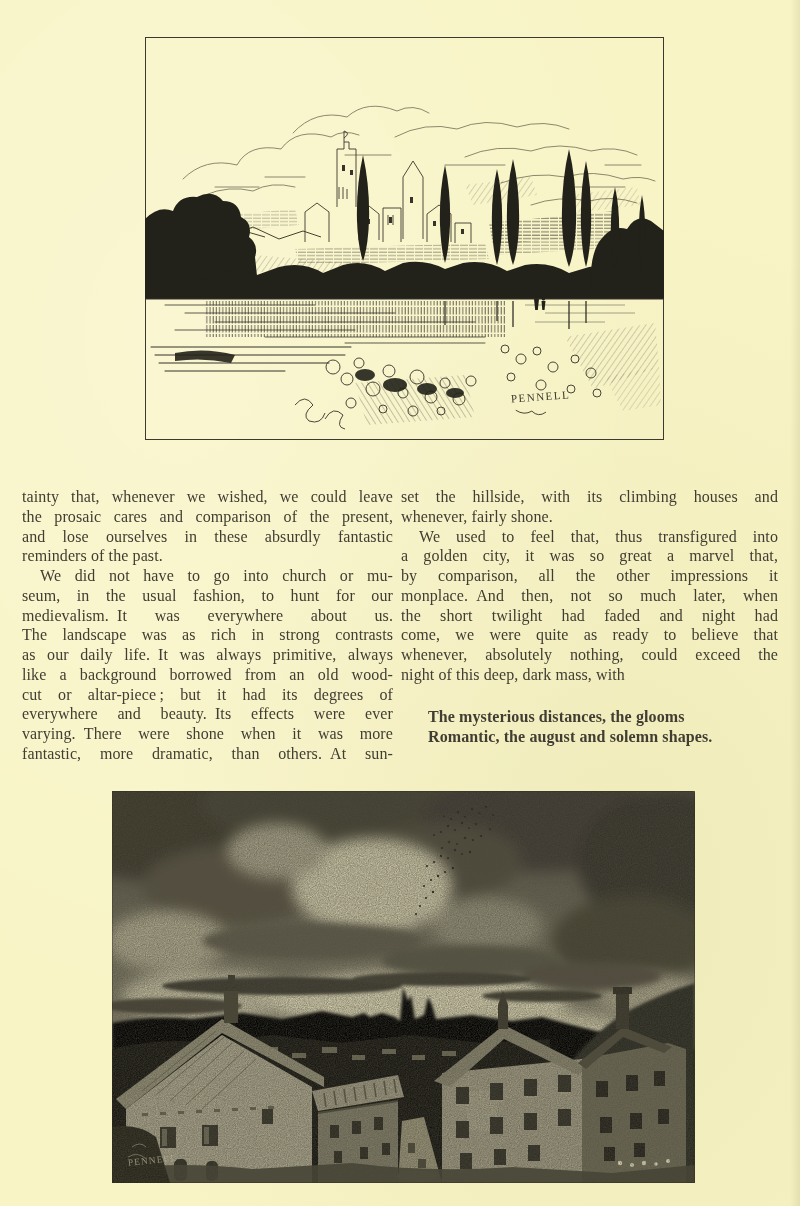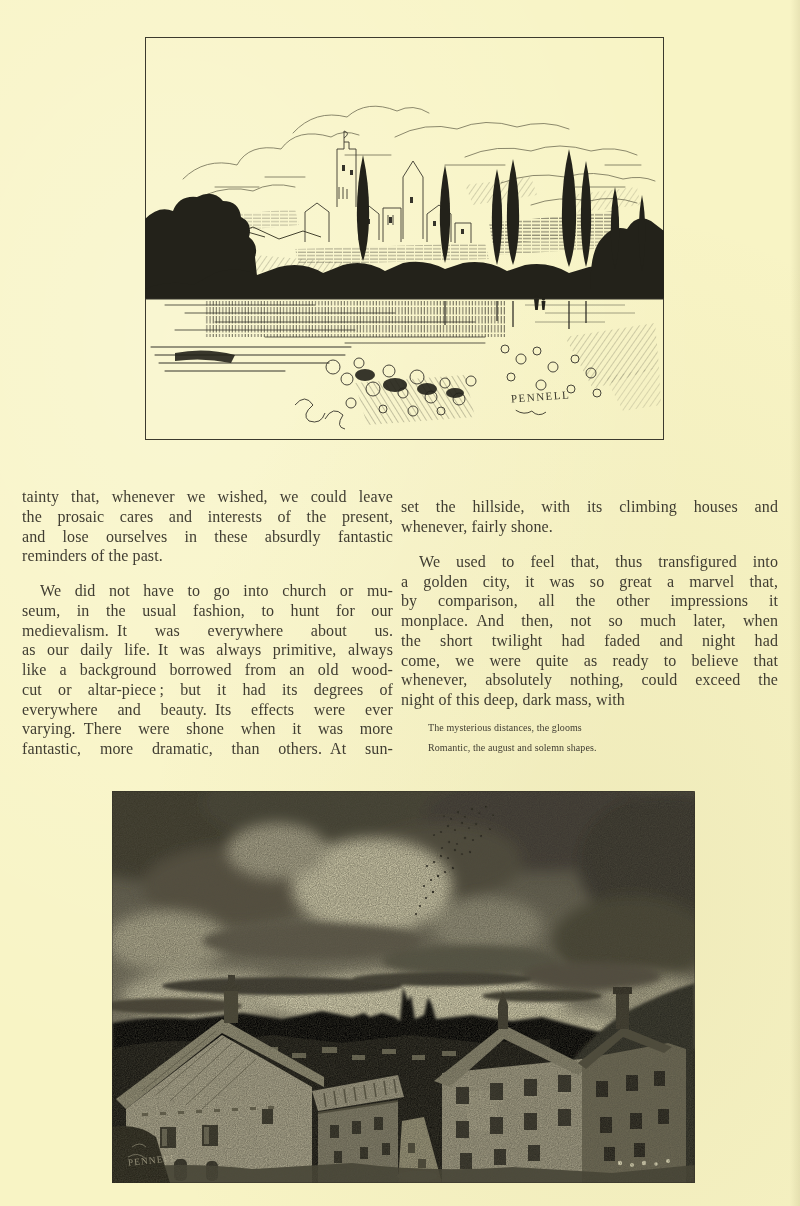--- a/index.html
+++ b/index.html
@@ -16,32 +16,32 @@
     background:linear-gradient(to left, rgba(90,80,30,0.10), rgba(90,80,30,0));
     pointer-events:none;
   }
   figure{margin:0;padding:0;}
   .plate{position:absolute;}
   .plate svg{display:block;width:100%;height:100%;}
   .plate-top{left:145px;top:37px;width:519px;height:403px;}
   .plate-bottom{left:112px;top:791px;width:583px;height:392px;}
   .columns{
     position:absolute;left:22px;top:487px;width:760px;
-    display:flex;gap:8px;color:#403d32;align-items:flex-end;
+    display:flex;gap:8px;color:#403d32;
   }
   .col{width:371px;font-size:16px;line-height:19.75px;}
   .col-r{width:377px;}
   .tline{
     text-align:justify;text-align-last:justify;
     letter-spacing:0.1px;white-space:nowrap;
   }
   .tline.no-j{text-align-last:left;}
-  .tline.ind{text-indent:18px;margin-top:15px;}
+  .tline.ind{text-indent:18px;}
   .para{margin:0;}
-  .para.verse{margin-top:8px;padding-left:27px;font-size:10px;line-height:20.5px;}
+  .para.verse{margin-top:22px;padding-left:27px;font-size:16px;line-height:20.5px;font-weight:bold;}
   .sig-top{font-family:"Liberation Serif","DejaVu Serif",serif;}
 </style>
 </head>
 <body>
 
 <div class="page">
 
   <figure class="plate plate-top">
     <svg viewBox="0 0 519 403">
       <defs>
@@ -191,28 +191,29 @@
         <text class="sig-top" x="366" y="364" font-size="11" letter-spacing="1.5">PENNELL</text>
         <path d="M370 372 q8 6 16 2 q6 7 14 2" fill="none" stroke="#3a382c" stroke-width="0.9"></path>
       </g>
     </svg>
   </figure>
 
   <section class="columns">
     <div class="col" id="col-left">
         <div class="para">
           <div class="tline">tainty that, whenever we wished, we could leave</div>
-          <div class="tline">the prosaic cares and interests of the present,</div>
+          <div class="tline">the prosaic cares and comparison of the present,</div>
           <div class="tline">and lose ourselves in these absurdly fantastic</div>
           <div class="tline no-j">reminders of the past.</div>
         </div>
         <div class="para">
           <div class="tline ind">We did not have to go into church or mu-</div>
           <div class="tline">seum, in the usual fashion, to hunt for our</div>
           <div class="tline">medievalism. It was everywhere about us.</div>
+          <div class="tline">The landscape was as rich in strong contrasts</div>
           <div class="tline">as our daily life. It was always primitive, always</div>
           <div class="tline">like a background borrowed from an old wood-</div>
           <div class="tline">cut or altar-piece ; but it had its degrees of</div>
           <div class="tline">everywhere and beauty. Its effects were ever</div>
           <div class="tline">varying. There were shone when it was more</div>
           <div class="tline">fantastic, more dramatic, than others. At sun-</div>
         </div>
       </div>
     <div class="col col-r" id="col-right">
         <div class="para">

